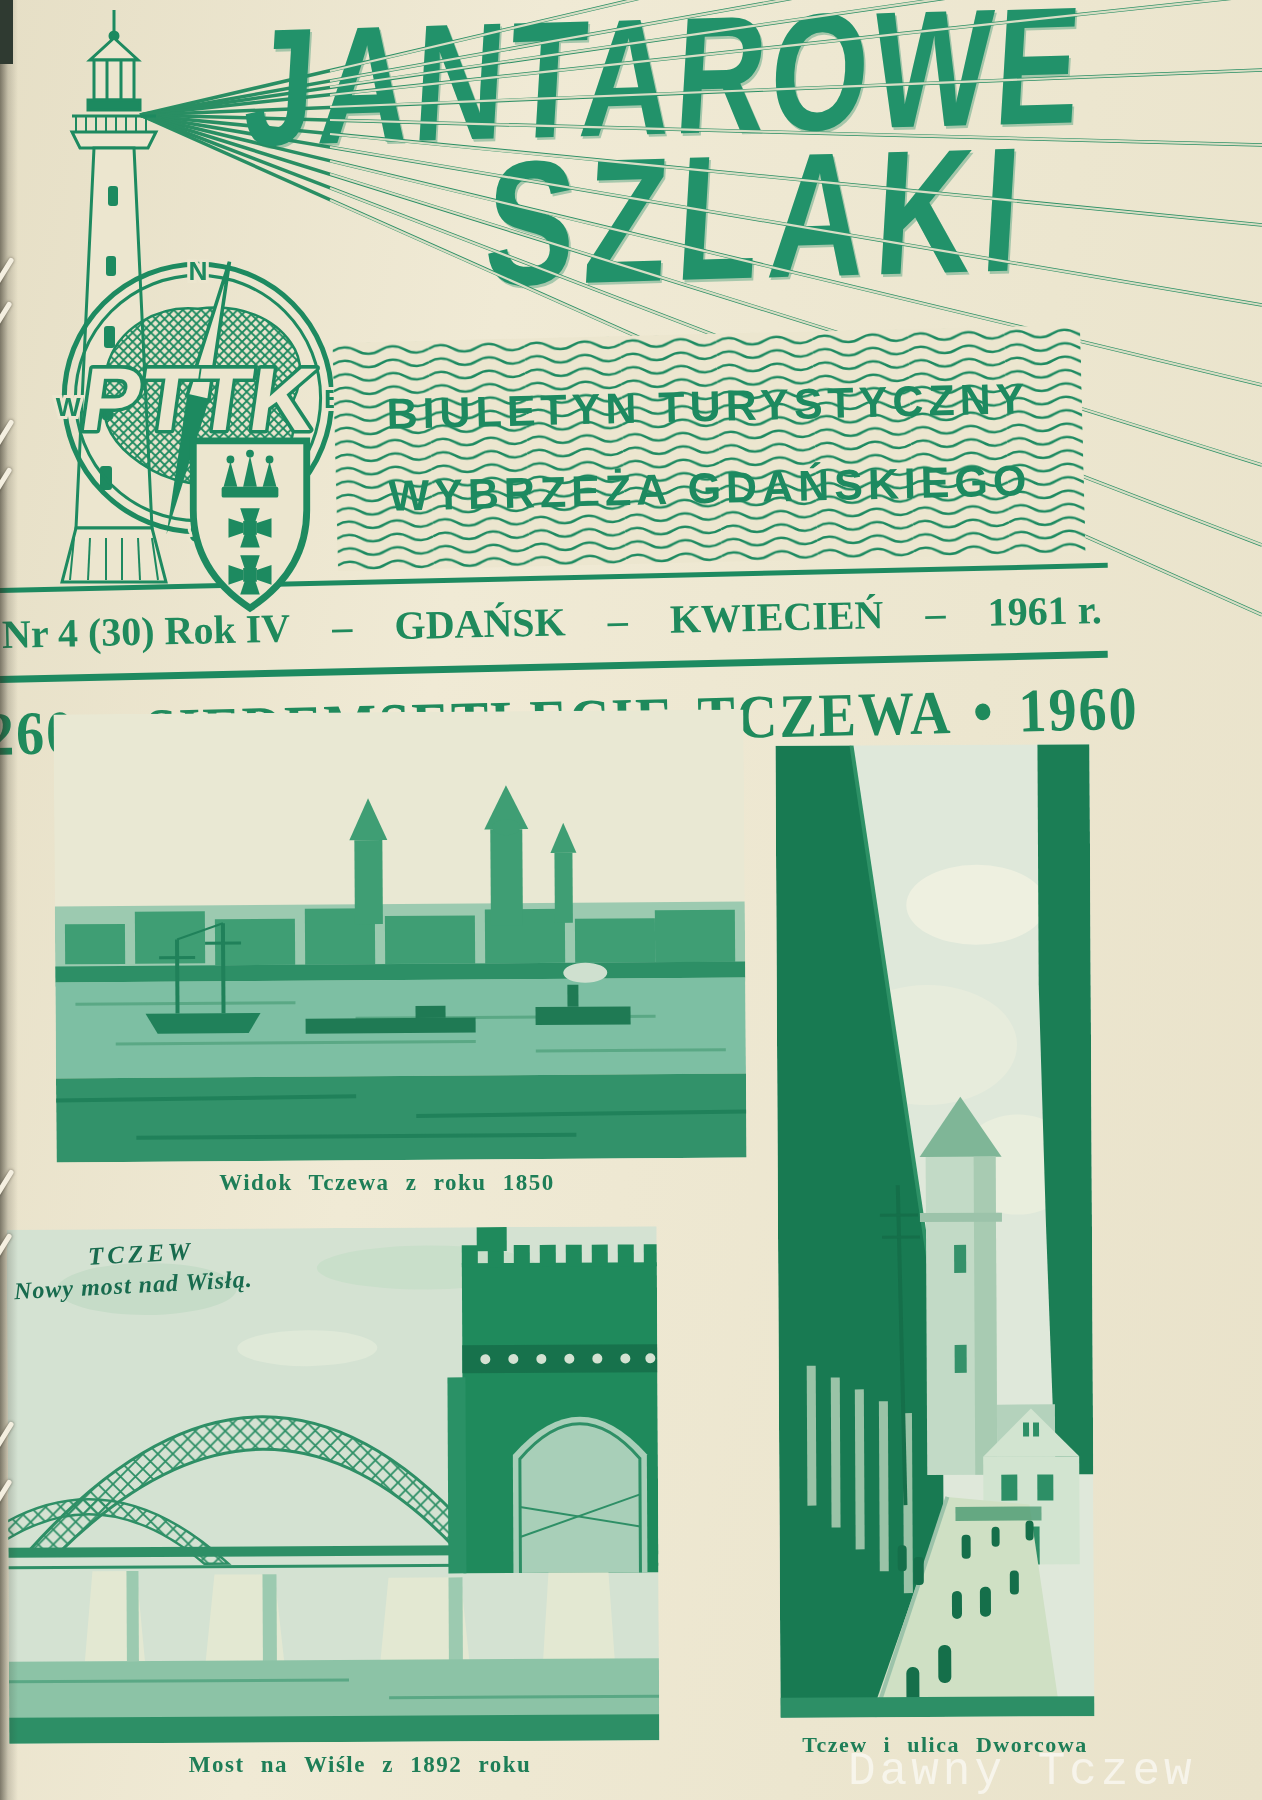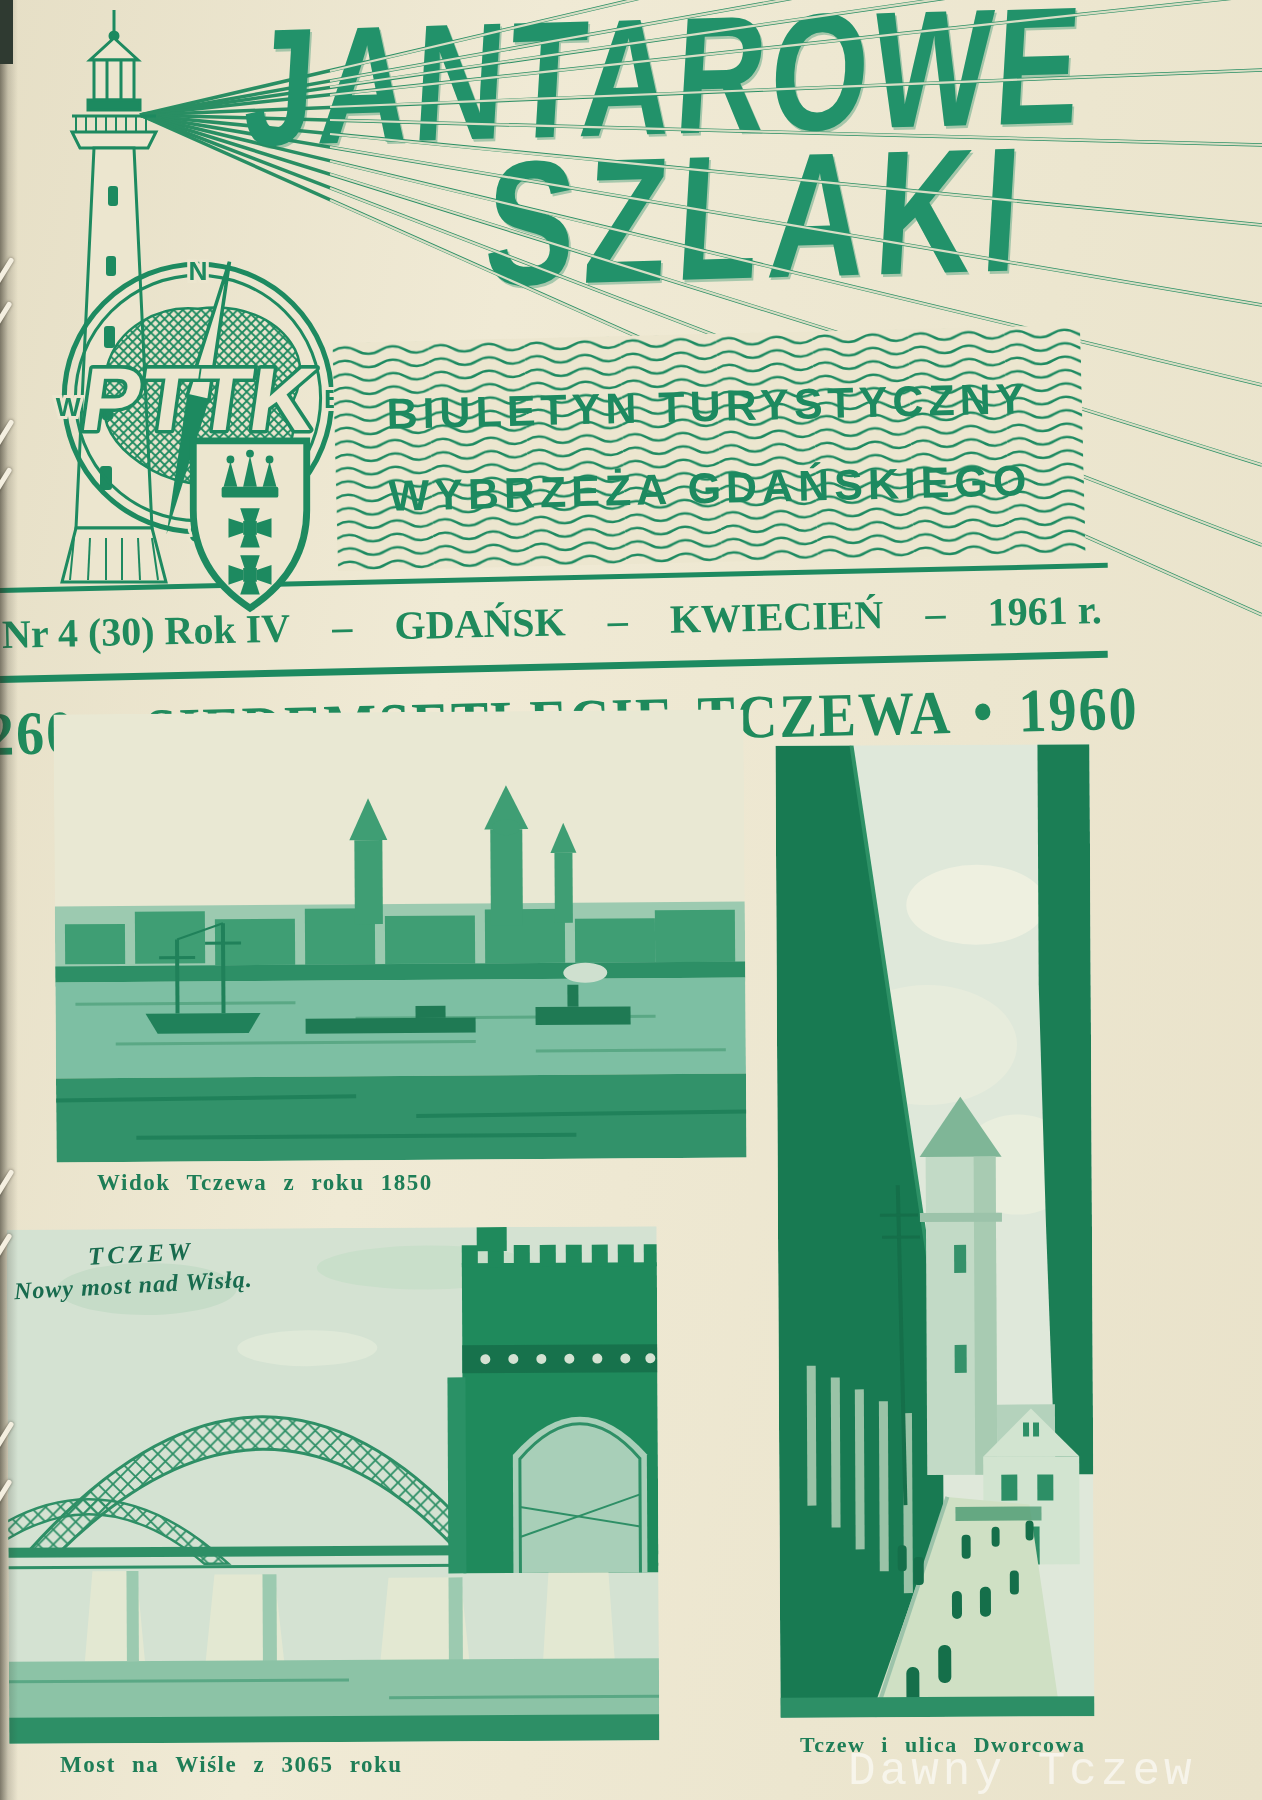--- a/index.html
+++ b/index.html
@@ -46,21 +46,21 @@
   .headline{position:absolute;left:-14px;top:702px;width:1130px;text-align:center;
     font-family:"Liberation Serif",serif;font-weight:700;font-size:56px;color:#1f8a5c;
     letter-spacing:2px;word-spacing:8px;transform:rotate(-1.3deg) scaleY(1.1);transform-origin:left center;
     white-space:nowrap;z-index:4;}
   
   .photo{position:absolute;overflow:hidden;z-index:5;}
   .photo svg{display:block;}
   .photo1{left:55px;top:712px;width:690px;height:448px;transform:rotate(-.4deg);}
   .photo2{left:8px;top:1228px;width:650px;height:514px;transform:rotate(-.3deg);}
   .photo3{left:778px;top:745px;width:314px;height:972px;transform:rotate(-.3deg);}
-  .caption{position:absolute;font-family:"Liberation Serif",serif;font-weight:700;
+  .caption{position:absolute;text-align:center;font-family:"Liberation Serif",serif;font-weight:700;
     color:#1e7e57;letter-spacing:1.5px;word-spacing:9px;z-index:6;white-space:nowrap;}
   .caption1{left:97px;top:1170px;width:580px;font-size:23px;}
   .caption2{left:60px;top:1752px;width:600px;font-size:23px;}
   .caption3{left:800px;top:1732px;width:290px;font-size:22px;}
   .postcard-text{position:absolute;font-family:"Liberation Serif",serif;font-style:italic;font-weight:700;
     color:#186b4e;z-index:6;transform:rotate(-3deg);white-space:nowrap;}
   .postcard-text1{left:88px;top:1240px;font-size:25px;letter-spacing:4px;}
   .postcard-text2{left:14px;top:1272px;font-size:24px;letter-spacing:1px;}
   .watermark{position:absolute;left:848px;top:1746px;font-family:Liberation Mono, monospace;
     font-weight:400;font-size:46px;color:rgba(255,255,255,.6);letter-spacing:4px;z-index:30;white-space:nowrap;}
@@ -350,21 +350,21 @@
       <rect x="0" y="432" width="650" height="82" fill="#8cc3a6"></rect>
       <g stroke="#5aa885" stroke-width="3">
         <line x1="0" y1="452" x2="340" y2="452"></line>
           <line x1="380" y1="470" x2="650" y2="470"></line>
       </g>
       <rect x="0" y="488" width="650" height="26" fill="#2d8f66"></rect>
     </svg>
   </div>
   <div class="postcard-text postcard-text1">TCZEW</div>
   <div class="postcard-text postcard-text2">Nowy most nad Wisłą.</div>
-  <div class="caption caption2">Most na Wiśle z 3065 roku</div>
+  <div class="caption caption2">Most na Wiśle z 1892 roku</div>
 
   <div class="photo photo3">
     <svg width="314" height="972" viewBox="0 0 314 972">
       <rect width="314" height="972" fill="#dfe8da"></rect>
       <ellipse cx="200" cy="160" rx="70" ry="40" fill="#eef0e0"></ellipse>
       <ellipse cx="150" cy="300" rx="90" ry="60" fill="#e7ecdc"></ellipse>
       <ellipse cx="240" cy="420" rx="60" ry="50" fill="#e9eedd"></ellipse>
 
       <polygon points="262,0 314,0 314,730 276,730 268,480 262,240" fill="#1b7e55"></polygon>
 

